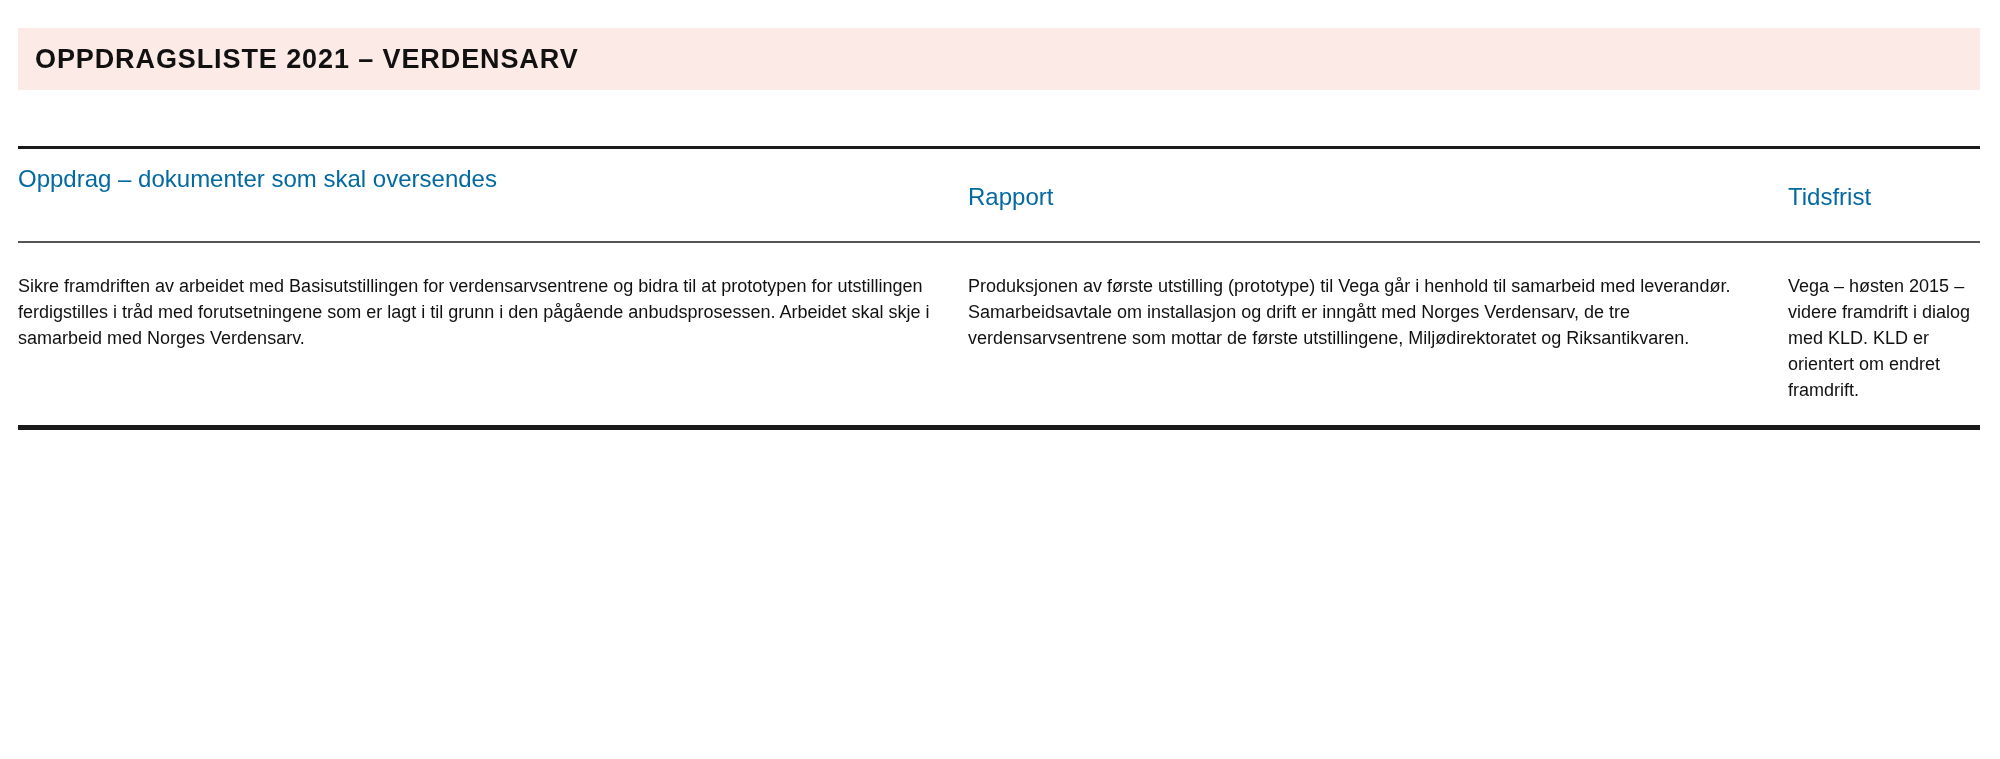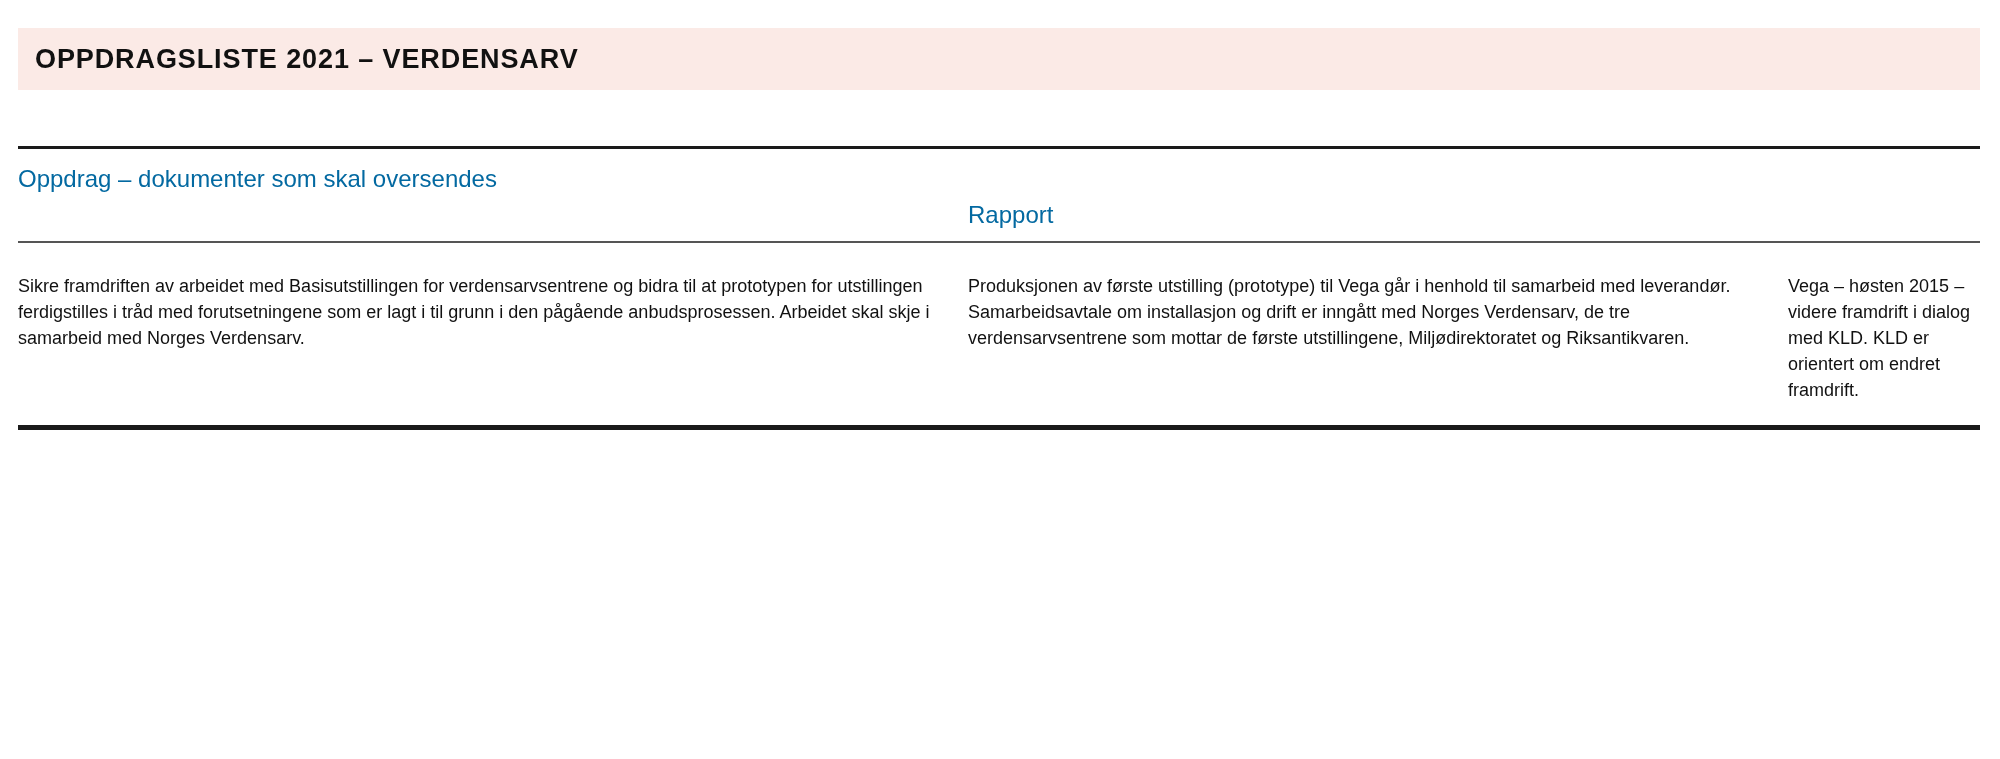--- a/index.html
+++ b/index.html
@@ -73,21 +73,21 @@
     padding-bottom: 10px;
   }
   .head-cell {
     font-size: 24px;
     line-height: 1.33;
     color: #0369a1;
   }
   .head-cell .line2 { display: block; }
   .head-align-bottom {
     display: flex;
-    align-items: flex-end;
+    align-items: center;
     min-height: 68px;
   }
   .body-row {
     padding-top: 30px;
     padding-bottom: 22px;
   }
   .body-cell {
     font-size: 18px;
     line-height: 1.45;
     color: #111111;
@@ -112,20 +112,23 @@
 
     <div class="rule-top"></div>
 
     <div class="row head-row">
       <div class="col-a head-cell">
         <span>Oppdrag – dokumenter som skal oversendes</span>
       </div>
       <div class="col-b head-cell head-align-bottom">
         <span>Rapport</span>
       </div>
+      <div class="col-c head-cell head-align-bottom">
+        <span>Tidsfrist</span>
+      </div>
     </div>
 
     <div class="rule-head"></div>
 
     <div class="row body-row">
       <div class="col-a body-cell">
         <p>Sikre framdriften av arbeidet med Basisutstillingen for verdensarvsentrene og bidra til at prototypen for utstillingen ferdigstilles i tråd med forutsetningene som er lagt i til grunn i den pågående anbudsprosessen. Arbeidet skal skje i samarbeid med Norges Verdensarv.</p>
       </div>
       <div class="col-b body-cell">
         <p>Produksjonen av første utstilling (prototype) til Vega går i henhold til samarbeid med leverandør. Samarbeidsavtale om installasjon og drift er inngått med Norges Verdensarv, de tre verdensarvsentrene som mottar de første utstillingene, Miljødirektoratet og Riksantikvaren.</p>

